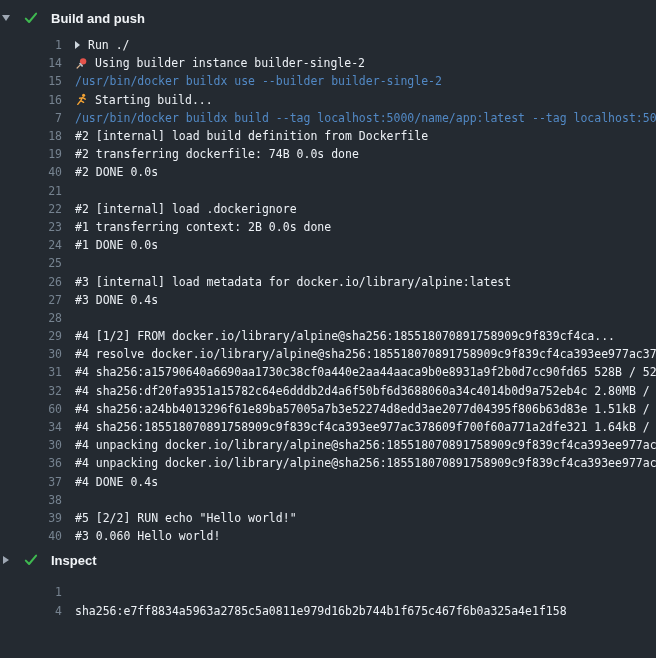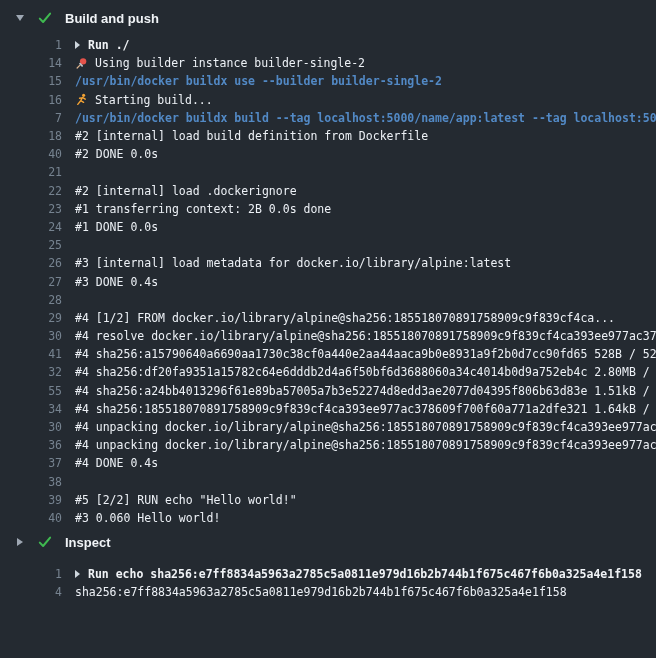--- a/index.html
+++ b/index.html
@@ -3,36 +3,36 @@
 <meta charset="utf-8">
 <style>
   :root{
     --bg:#242a31; --fg:#edf1f6; --muted:#768390; --blue:#5289c5;
     --green:#3fb950; --title:#f0f3f6; --chev:#9ea7b3; --arrow:#cdd5dd;
   }
   *{box-sizing:border-box}
   html,body{margin:0;padding:0}
   body{width:656px;height:658px;overflow:hidden;background:var(--bg)}
   .viewer{width:656px;height:658px;overflow:hidden}
-  .sec-header{display:flex;align-items:center;height:30px;padding-left:14px;cursor:pointer}
+  .sec-header{display:flex;align-items:center;height:30px;cursor:pointer}
   .sec-header.first{height:32px;margin-top:2px}
   .twrap{width:12px;display:flex;justify-content:center;align-items:center;margin-right:11px;flex:none}
   .tri-down{width:0;height:0;border-left:4.5px solid transparent;border-right:4.5px solid transparent;border-top:6px solid var(--chev)}
   .tri-right{width:0;height:0;border-top:4.5px solid transparent;border-bottom:4.5px solid transparent;border-left:6px solid var(--chev)}
   .check{margin-right:12px;flex:none;display:flex}
   .sec-title{font:600 13px "Liberation Sans",sans-serif;color:var(--title)}
   .lines{padding-top:2px}
   .lines.pad{padding-top:8px}
   .row{display:flex;height:18.2px;align-items:center;white-space:pre;overflow:hidden;
        font-family:"DejaVu Sans Mono","Liberation Mono",monospace;font-size:11.5px}
   .gutter{width:62px;flex:none;text-align:right;color:var(--muted);cursor:pointer}
   .content{padding-left:13px;display:flex;align-items:center;white-space:pre;flex:none}
   .t-plain{color:var(--fg)}
-  .t-cmd{color:var(--blue);font-weight:bold}
-  .t-group{color:var(--title);font-weight:bold}
+  .t-cmd{color:var(--blue);font-weight:normal}
+  .t-group{color:var(--title);font-weight:normal}
   .run-arrow{width:0;height:0;border-top:4px solid transparent;border-bottom:4px solid transparent;border-left:5.5px solid var(--arrow);margin-right:8px;flex:none}
   .licon{display:inline-flex;margin-right:7px;flex:none}
 </style>
 </head>
 <body>
 
 <div class="viewer">
 
   <section>
     <div class="sec-header first">
@@ -53,34 +53,35 @@
                 <path d="M6.2 8.2l2.6 2.6" stroke="#b9c0c8" stroke-width="2.2" stroke-linecap="round"></path>
                 <path d="M2.6 13.6l3.6-3.6" stroke="#d8b08c" stroke-width="1.5" stroke-linecap="round"></path>
               </svg></span><span class="t-plain">Using builder instance builder-single-2</span></span></div>
         <div class="row"><span class="gutter">15</span><span class="content"><span class="t-cmd">/usr/bin/docker buildx use --builder builder-single-2</span></span></div>
         <div class="row"><span class="gutter">16</span><span class="content"><span class="licon"><svg width="13" height="13" viewBox="0 0 16 16">
                 <circle cx="10.6" cy="2.9" r="1.9" fill="#f6a434"></circle>
                 <path d="M3.4 14l3.6-4.5 2.4-4M7 9.5l3.6 2M9.6 5.7l-4 .7M9.6 5.7l3 1.9" stroke="#f6a434" stroke-width="1.7" fill="none" stroke-linecap="round" stroke-linejoin="round"></path>
               </svg></span><span class="t-plain">Starting build...</span></span></div>
         <div class="row"><span class="gutter">7</span><span class="content"><span class="t-cmd">/usr/bin/docker buildx build --tag localhost:5000/name/app:latest --tag localhost:5000</span></span></div>
         <div class="row"><span class="gutter">18</span><span class="content"><span class="t-plain">#2 [internal] load build definition from Dockerfile</span></span></div>
+        <div class="row"><span class="gutter">19</span><span class="content"><span class="t-plain">#2 transferring dockerfile: 74B 0.0s done</span></span></div>
         <div class="row"><span class="gutter">40</span><span class="content"><span class="t-plain">#2 DONE 0.0s</span></span></div>
         <div class="row"><span class="gutter">21</span><span class="content"></span></div>
         <div class="row"><span class="gutter">22</span><span class="content"><span class="t-plain">#2 [internal] load .dockerignore</span></span></div>
         <div class="row"><span class="gutter">23</span><span class="content"><span class="t-plain">#1 transferring context: 2B 0.0s done</span></span></div>
         <div class="row"><span class="gutter">24</span><span class="content"><span class="t-plain">#1 DONE 0.0s</span></span></div>
         <div class="row"><span class="gutter">25</span><span class="content"></span></div>
         <div class="row"><span class="gutter">26</span><span class="content"><span class="t-plain">#3 [internal] load metadata for docker.io/library/alpine:latest</span></span></div>
         <div class="row"><span class="gutter">27</span><span class="content"><span class="t-plain">#3 DONE 0.4s</span></span></div>
         <div class="row"><span class="gutter">28</span><span class="content"></span></div>
         <div class="row"><span class="gutter">29</span><span class="content"><span class="t-plain">#4 [1/2] FROM docker.io/library/alpine@sha256:185518070891758909c9f839cf4ca...</span></span></div>
         <div class="row"><span class="gutter">30</span><span class="content"><span class="t-plain">#4 resolve docker.io/library/alpine@sha256:185518070891758909c9f839cf4ca393ee977ac378</span></span></div>
-        <div class="row"><span class="gutter">41</span><span class="content"><span class="t-plain">#4 sha256:a15790640a6690aa1730c38cf0a440e2aa44aaca9b0e8931a9f2b0d7cc90fd65 528B / 528</span></span></div>
+        <div class="row"><span class="gutter">31</span><span class="content"><span class="t-plain">#4 sha256:a15790640a6690aa1730c38cf0a440e2aa44aaca9b0e8931a9f2b0d7cc90fd65 528B / 528</span></span></div>
         <div class="row"><span class="gutter">32</span><span class="content"><span class="t-plain">#4 sha256:df20fa9351a15782c64e6dddb2d4a6f50bf6d3688060a34c4014b0d9a752eb4c 2.80MB / 2</span></span></div>
-        <div class="row"><span class="gutter">55</span><span class="content"><span class="t-plain">#4 sha256:a24bb4013296f61e89ba57005a7b3e52274d8edd3ae2077d04395f806b63d83e 1.51kB / 1</span></span></div>
+        <div class="row"><span class="gutter">60</span><span class="content"><span class="t-plain">#4 sha256:a24bb4013296f61e89ba57005a7b3e52274d8edd3ae2077d04395f806b63d83e 1.51kB / 1</span></span></div>
         <div class="row"><span class="gutter">34</span><span class="content"><span class="t-plain">#4 sha256:185518070891758909c9f839cf4ca393ee977ac378609f700f60a771a2dfe321 1.64kB / 1</span></span></div>
         <div class="row"><span class="gutter">30</span><span class="content"><span class="t-plain">#4 unpacking docker.io/library/alpine@sha256:185518070891758909c9f839cf4ca393ee977ac3</span></span></div>
         <div class="row"><span class="gutter">36</span><span class="content"><span class="t-plain">#4 unpacking docker.io/library/alpine@sha256:185518070891758909c9f839cf4ca393ee977ac3</span></span></div>
         <div class="row"><span class="gutter">37</span><span class="content"><span class="t-plain">#4 DONE 0.4s</span></span></div>
         <div class="row"><span class="gutter">38</span><span class="content"></span></div>
         <div class="row"><span class="gutter">39</span><span class="content"><span class="t-plain">#5 [2/2] RUN echo "Hello world!"</span></span></div>
         <div class="row"><span class="gutter">40</span><span class="content"><span class="t-plain">#3 0.060 Hello world!</span></span></div>
       </div>
   </section>
 
@@ -93,18 +94,18 @@
         <svg width="16" height="16" viewBox="0 0 16 16">
             <path fill="none" stroke="#3fb950" stroke-width="2" stroke-linecap="round" stroke-linejoin="round" d="M2.8 8.6l3.3 3.4 7-8.4"></path>
           </svg>
       </span>
       <span class="sec-title">Inspect</span>
     </div>
   </section>
 
   <section>
     <div class="lines pad">
-        <div class="row"><span class="gutter">1</span><span class="content"><span class="run-arrow"></span><span class="t-group">Run echo sha256:e7ff8834a5963a2785c5a0811e979d16b2b744b1f675c467f6b0a325a4e1f158</span></span></div>
+        <div class="row"><span class="gutter">1</span></div>
         <div class="row"><span class="gutter">4</span><span class="content"><span class="t-plain">sha256:e7ff8834a5963a2785c5a0811e979d16b2b744b1f675c467f6b0a325a4e1f158</span></span></div>
       </div>
   </section>
 
 </div>
 
 </body></html>

